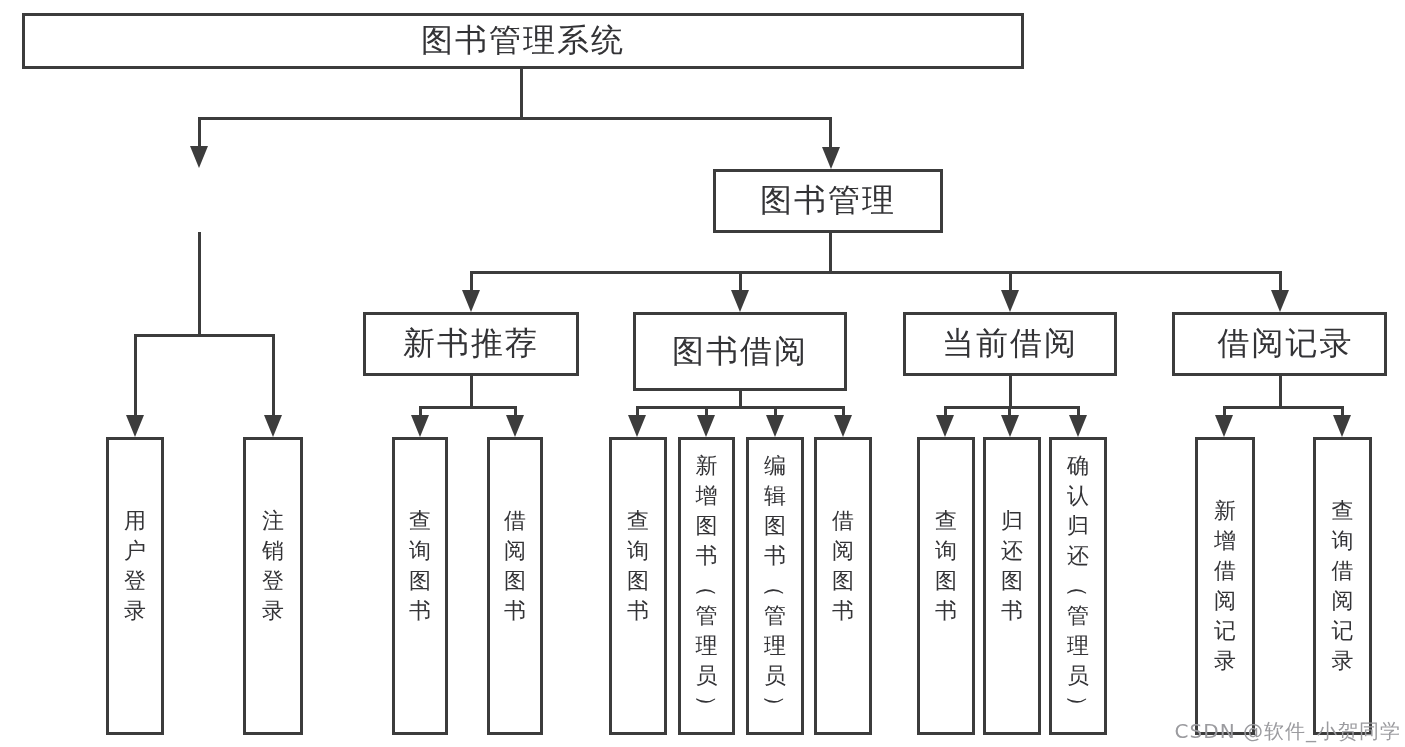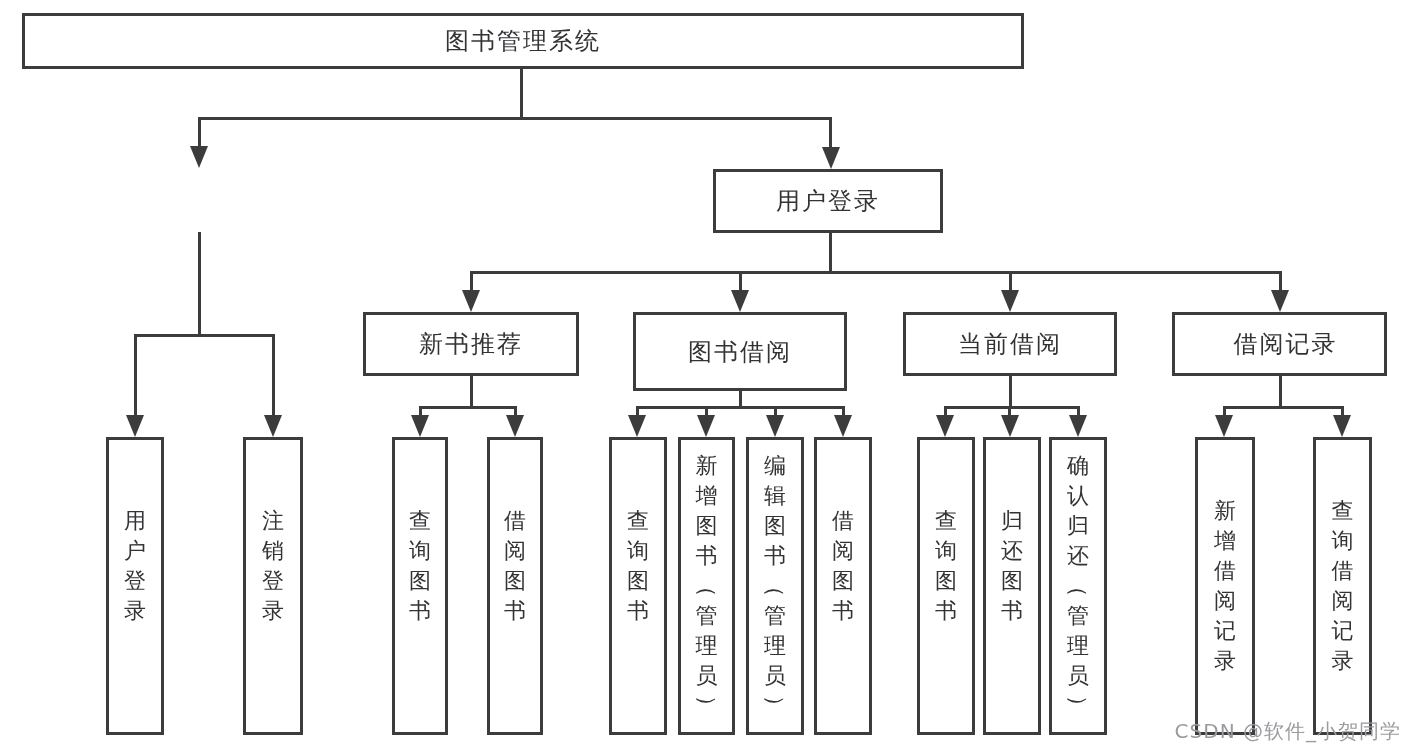--- a/index.html
+++ b/index.html
@@ -21,21 +21,21 @@
     box-sizing:border-box;
     border:3px solid var(--line);
     background:#fff;
     display:flex;
     align-items:center;
     justify-content:center;
     color:var(--text);
     z-index:2;
   }
   .node .lbl{
-    font-size:24px;
+    font-size:32px;
     letter-spacing:2px;
     white-space:nowrap;
     text-align:right;
   }
   .node.v .inner{
     display:flex;
     flex-direction:column;
     align-items:center;
     justify-content:center;
   }
@@ -127,21 +127,21 @@
     <div class="arrow" style="left: 834px; top: 415px;"></div>
     <div class="arrow" style="left: 936px; top: 415px;"></div>
     <div class="arrow" style="left: 1001px; top: 415px;"></div>
     <div class="arrow" style="left: 1069px; top: 415px;"></div>
     <div class="arrow" style="left: 1215px; top: 415px;"></div>
     <div class="arrow" style="left: 1333px; top: 415px;"></div>
     <div class="node" style="left: 22px; top: 13px; width: 1002px; height: 56px;">
       <span class="lbl">图书管理系统</span>
     </div>
     <div class="node" style="left: 713px; top: 169px; width: 230px; height: 64px;">
-      <span class="lbl">用户登录</span>
+      <span class="lbl">图书管理</span>
     </div>
     <div class="node" style="left: 363px; top: 312px; width: 216px; height: 64px;">
       <span class="lbl">新书推荐</span>
     </div>
     <div class="node" style="left: 633px; top: 312px; width: 214px; height: 79px;">
       <span class="lbl">图书借阅</span>
     </div>
     <div class="node" style="left: 903px; top: 312px; width: 214px; height: 64px;">
       <span class="lbl">当前借阅</span>
     </div>

